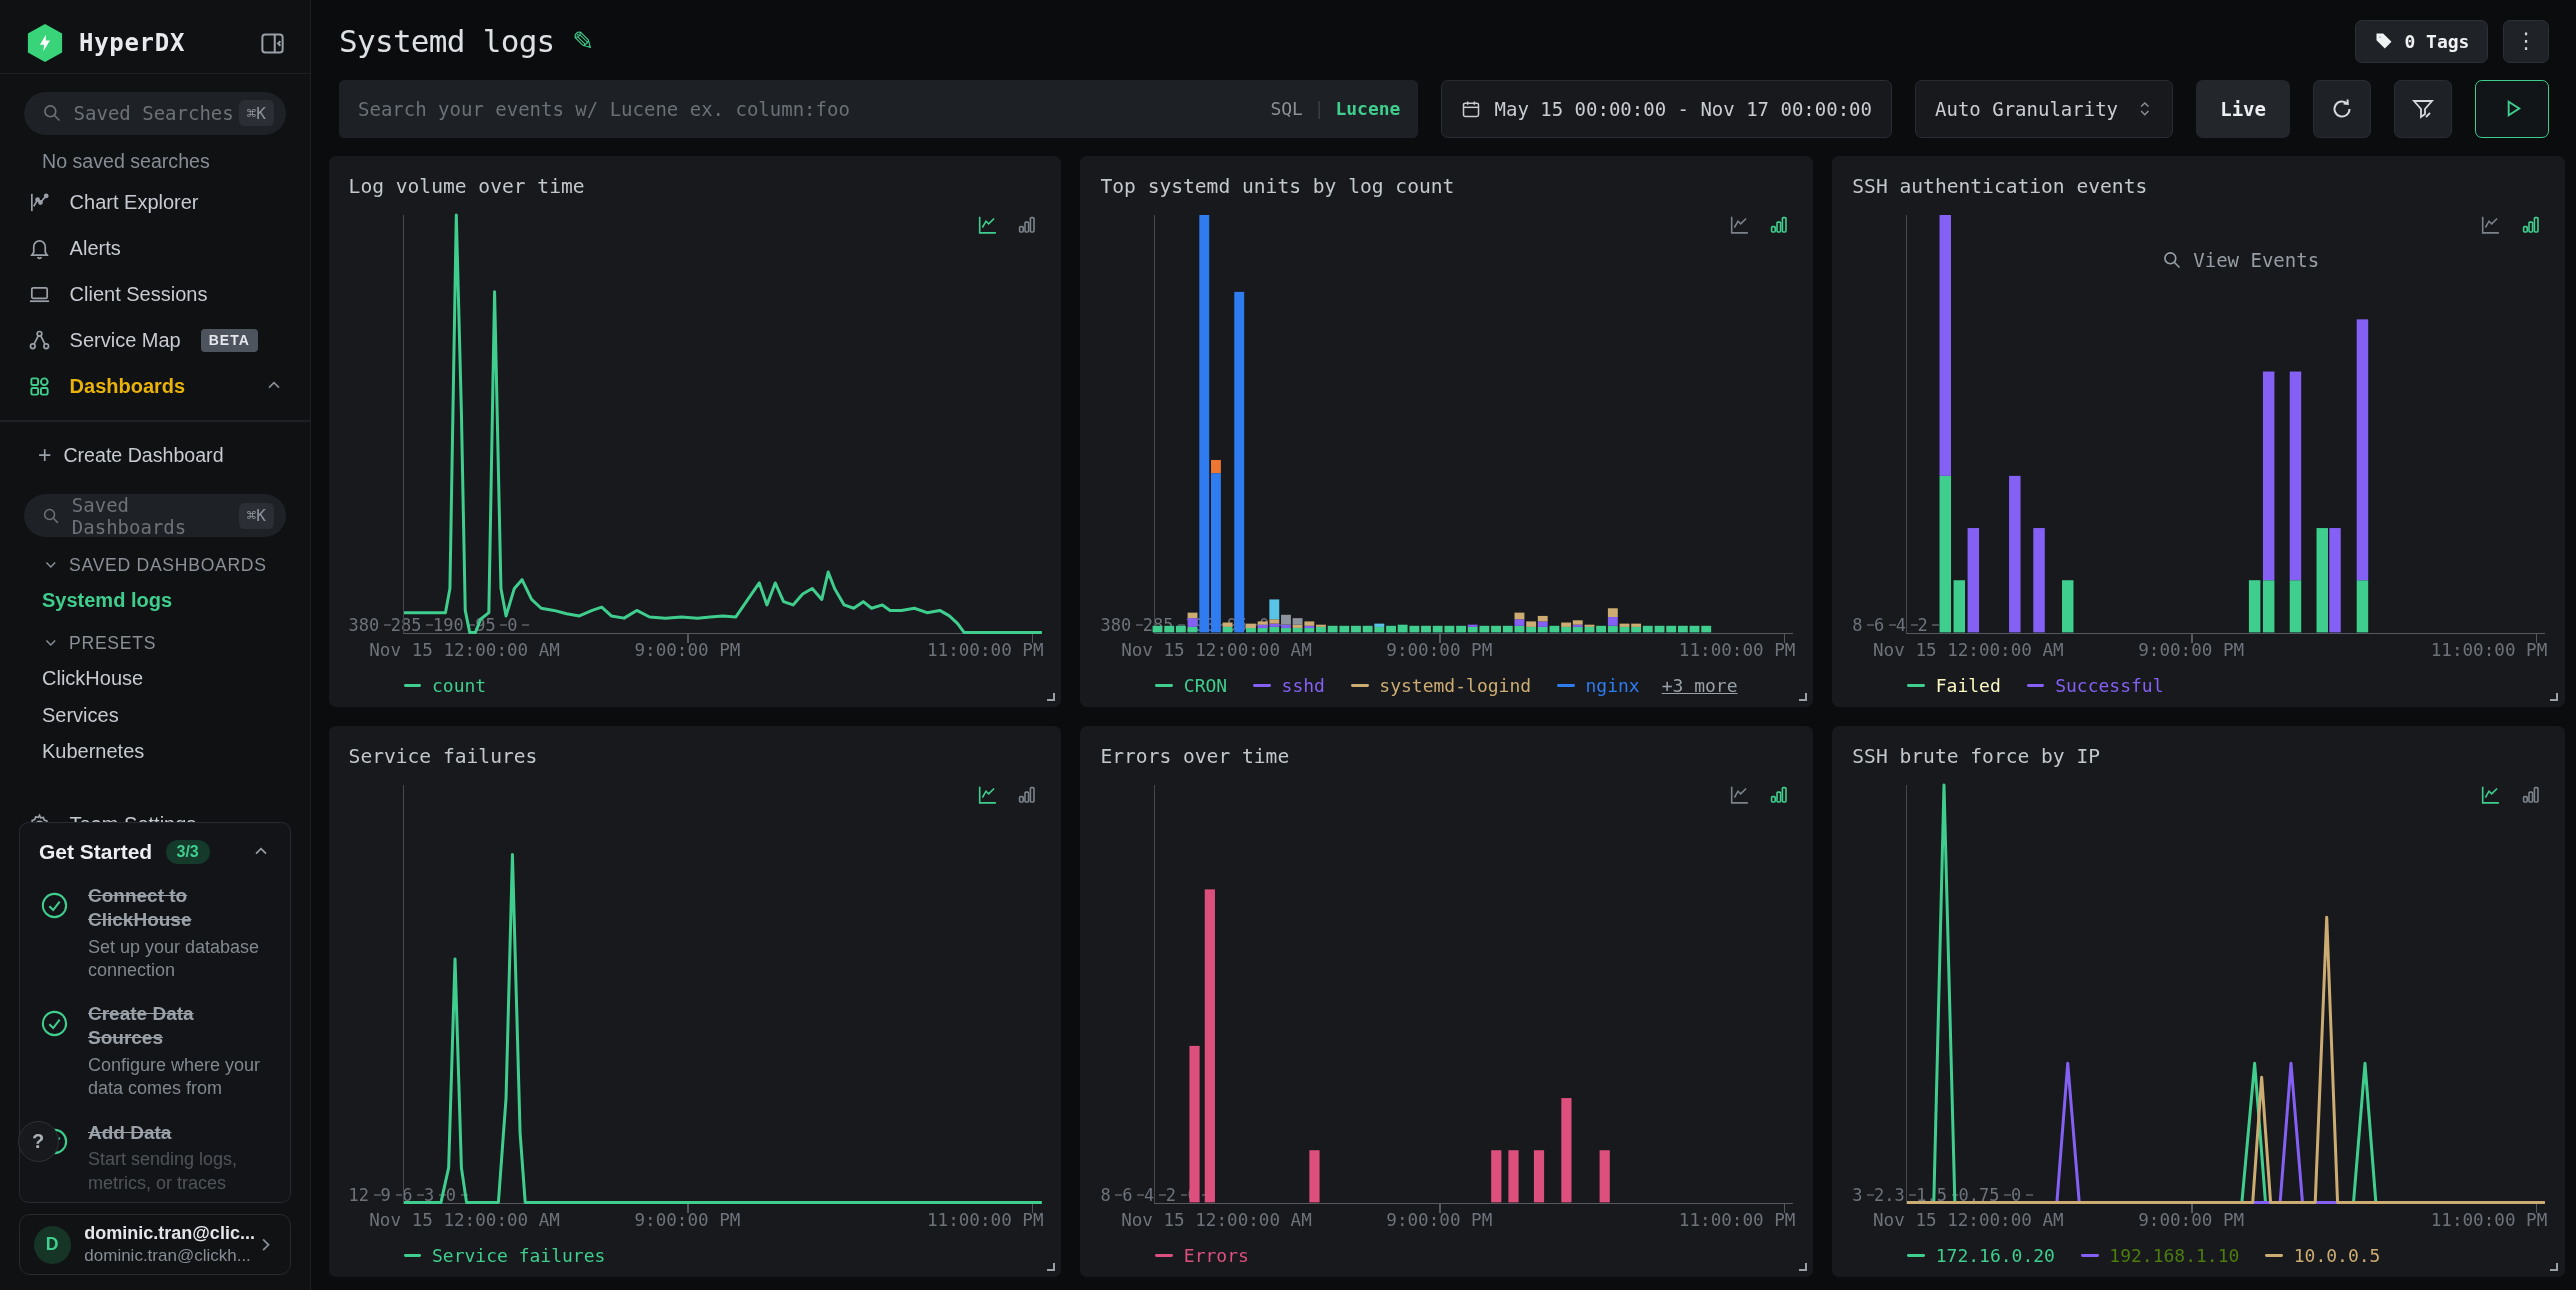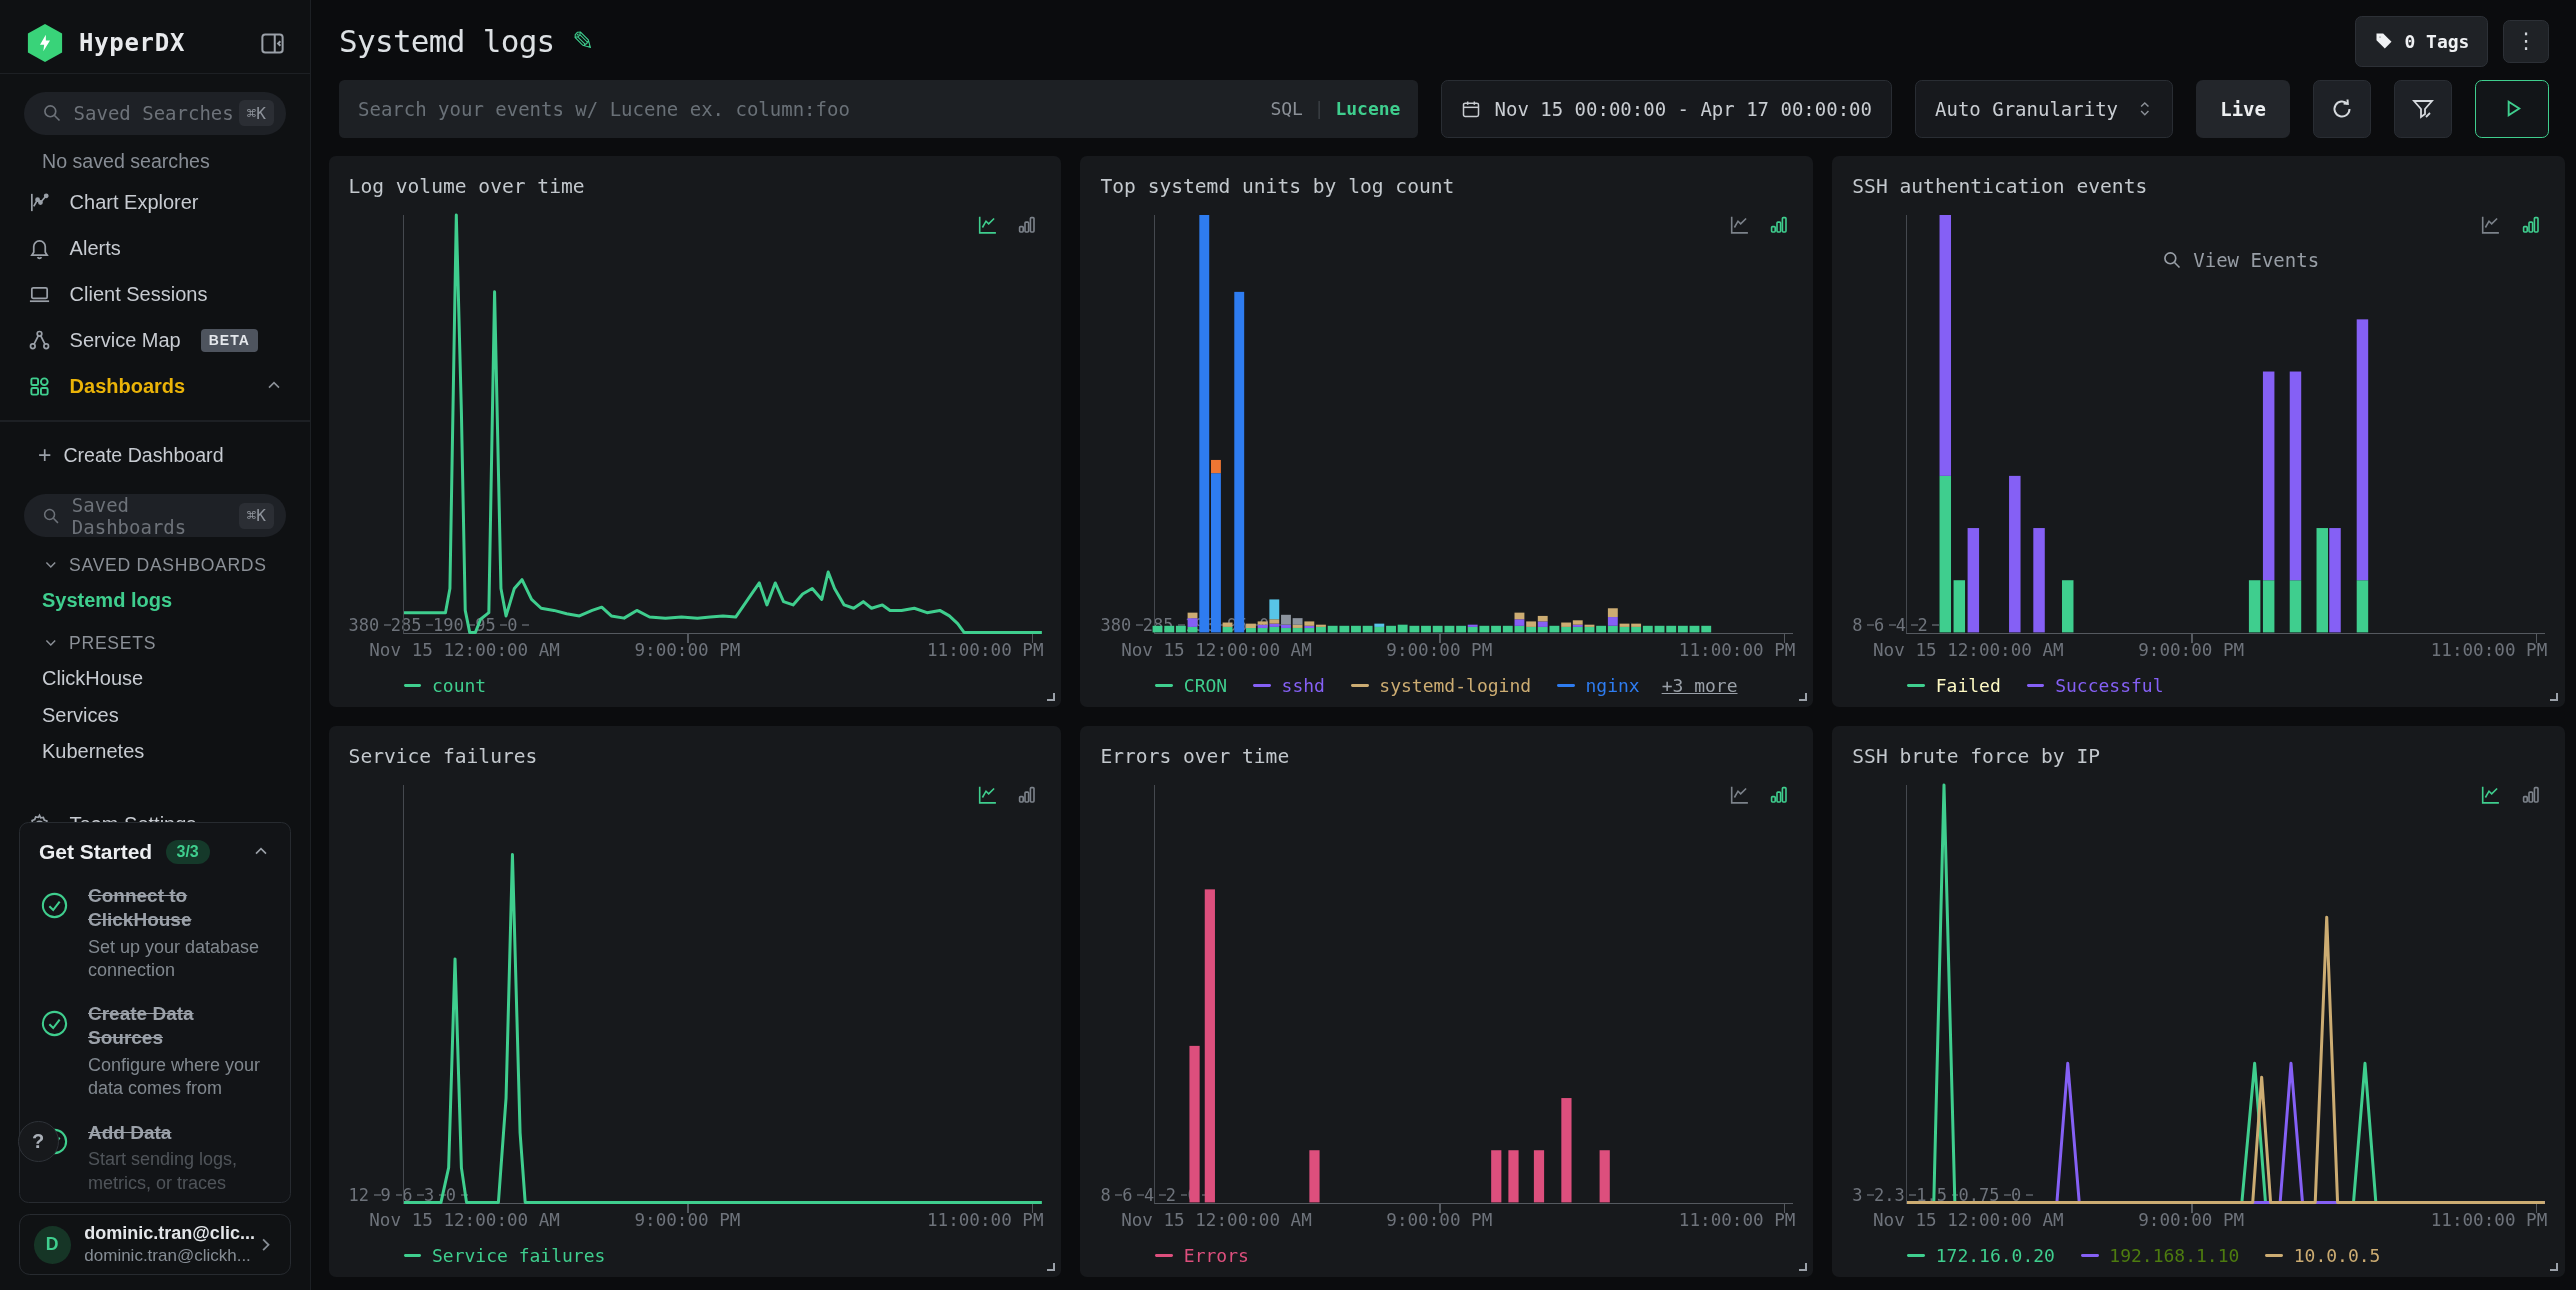--- a/index.html
+++ b/index.html
@@ -59,21 +59,21 @@
   .user-texts .n { font-size:18px; font-weight:bold; color:#e3e6e9; }
   .user-texts .e { font-size:17px; color:#868d95; margin-top:2px; }
   .user-card .chev { margin-left:auto; color:#868d95; display:flex; }
 
   
   .main { flex:1; display:flex; flex-direction:column; min-width:0; }
   .hrow1 { display:flex; align-items:center; padding:17.6px 27px 5.4px 28px; height:70px; }
   .page-title { font-family:"DejaVu Sans Mono", monospace; font-size:31px; color:#dde1e4; letter-spacing:-0.7px; }
   .edit-ic { color:#3fce8e; font-size:26px; margin-left:17.6px; }
   .tags-btn { margin-left:auto; display:flex; align-items:center; gap:10.8px; background:#1f2226; border:1.4px solid #2c3036;
-    border-radius:6.8px; height:51px; padding:0 17.6px; font-family:"DejaVu Sans Mono", monospace; font-size:18px;
+    border-radius:6.8px; height:43px; padding:0 17.6px; font-family:"DejaVu Sans Mono", monospace; font-size:18px;
     font-weight:bold; color:#f0f2f4; }
   .kebab-btn { width:46px; height:43px; margin-left:15px; background:#1f2226; border:1.4px solid #2c3036; border-radius:6.8px;
     display:flex; align-items:center; justify-content:center; color:#cfd3d8; font-size:21.6px; }
   .hrow2 { display:flex; align-items:stretch; gap:23px; padding:9.5px 27px 0 28px; height:68px; }
   .search-bar { flex:1; background:#1d2024; border-radius:5.4px; display:flex; align-items:center; padding:0 17.6px 0 19px; }
   .search-bar .ph { font-family:"DejaVu Sans Mono", monospace; font-size:19px; color:#697077; }
   .mode { margin-left:auto; display:flex; align-items:center; gap:10.8px; font-family:"DejaVu Sans Mono", monospace; font-size:18px; }
   .mode .sql { color:#8b9097; }
   .mode .sep { color:#3a3e44; }
   .mode .lucene { color:#3fce8e; font-weight:bold; }
@@ -342,21 +342,21 @@
           <span class="lucene">Lucene</span>
         </span>
       </div>
       <div class="tool-btn">
         <svg class="sic" width="20" height="20" viewBox="0 0 24 24" fill="none" stroke="currentColor" stroke-width="1.8">
             <rect x="3" y="5" width="18" height="16" rx="2"></rect>
             <line x1="3" y1="10" x2="21" y2="10"></line>
             <line x1="8" y1="3" x2="8" y2="7"></line>
             <line x1="16" y1="3" x2="16" y2="7"></line>
           </svg>
-        <span>Nov 15 00:00:00 - Apr 17 00:00:00</span>
+        <span>May 15 00:00:00 - Nov 17 00:00:00</span>
       </div>
       <div class="tool-btn gran">
         <span>Auto Granularity</span>
         <svg class="sic" width="17.6" height="17.6" viewBox="0 0 24 24" fill="none" stroke="#8b9097" stroke-width="2">
             <polyline points="7,9 12,4 17,9"></polyline>
             <polyline points="7,15 12,20 17,15"></polyline>
           </svg>
       </div>
       <button class="live-btn">Live</button>
       <button class="icon-btn">

